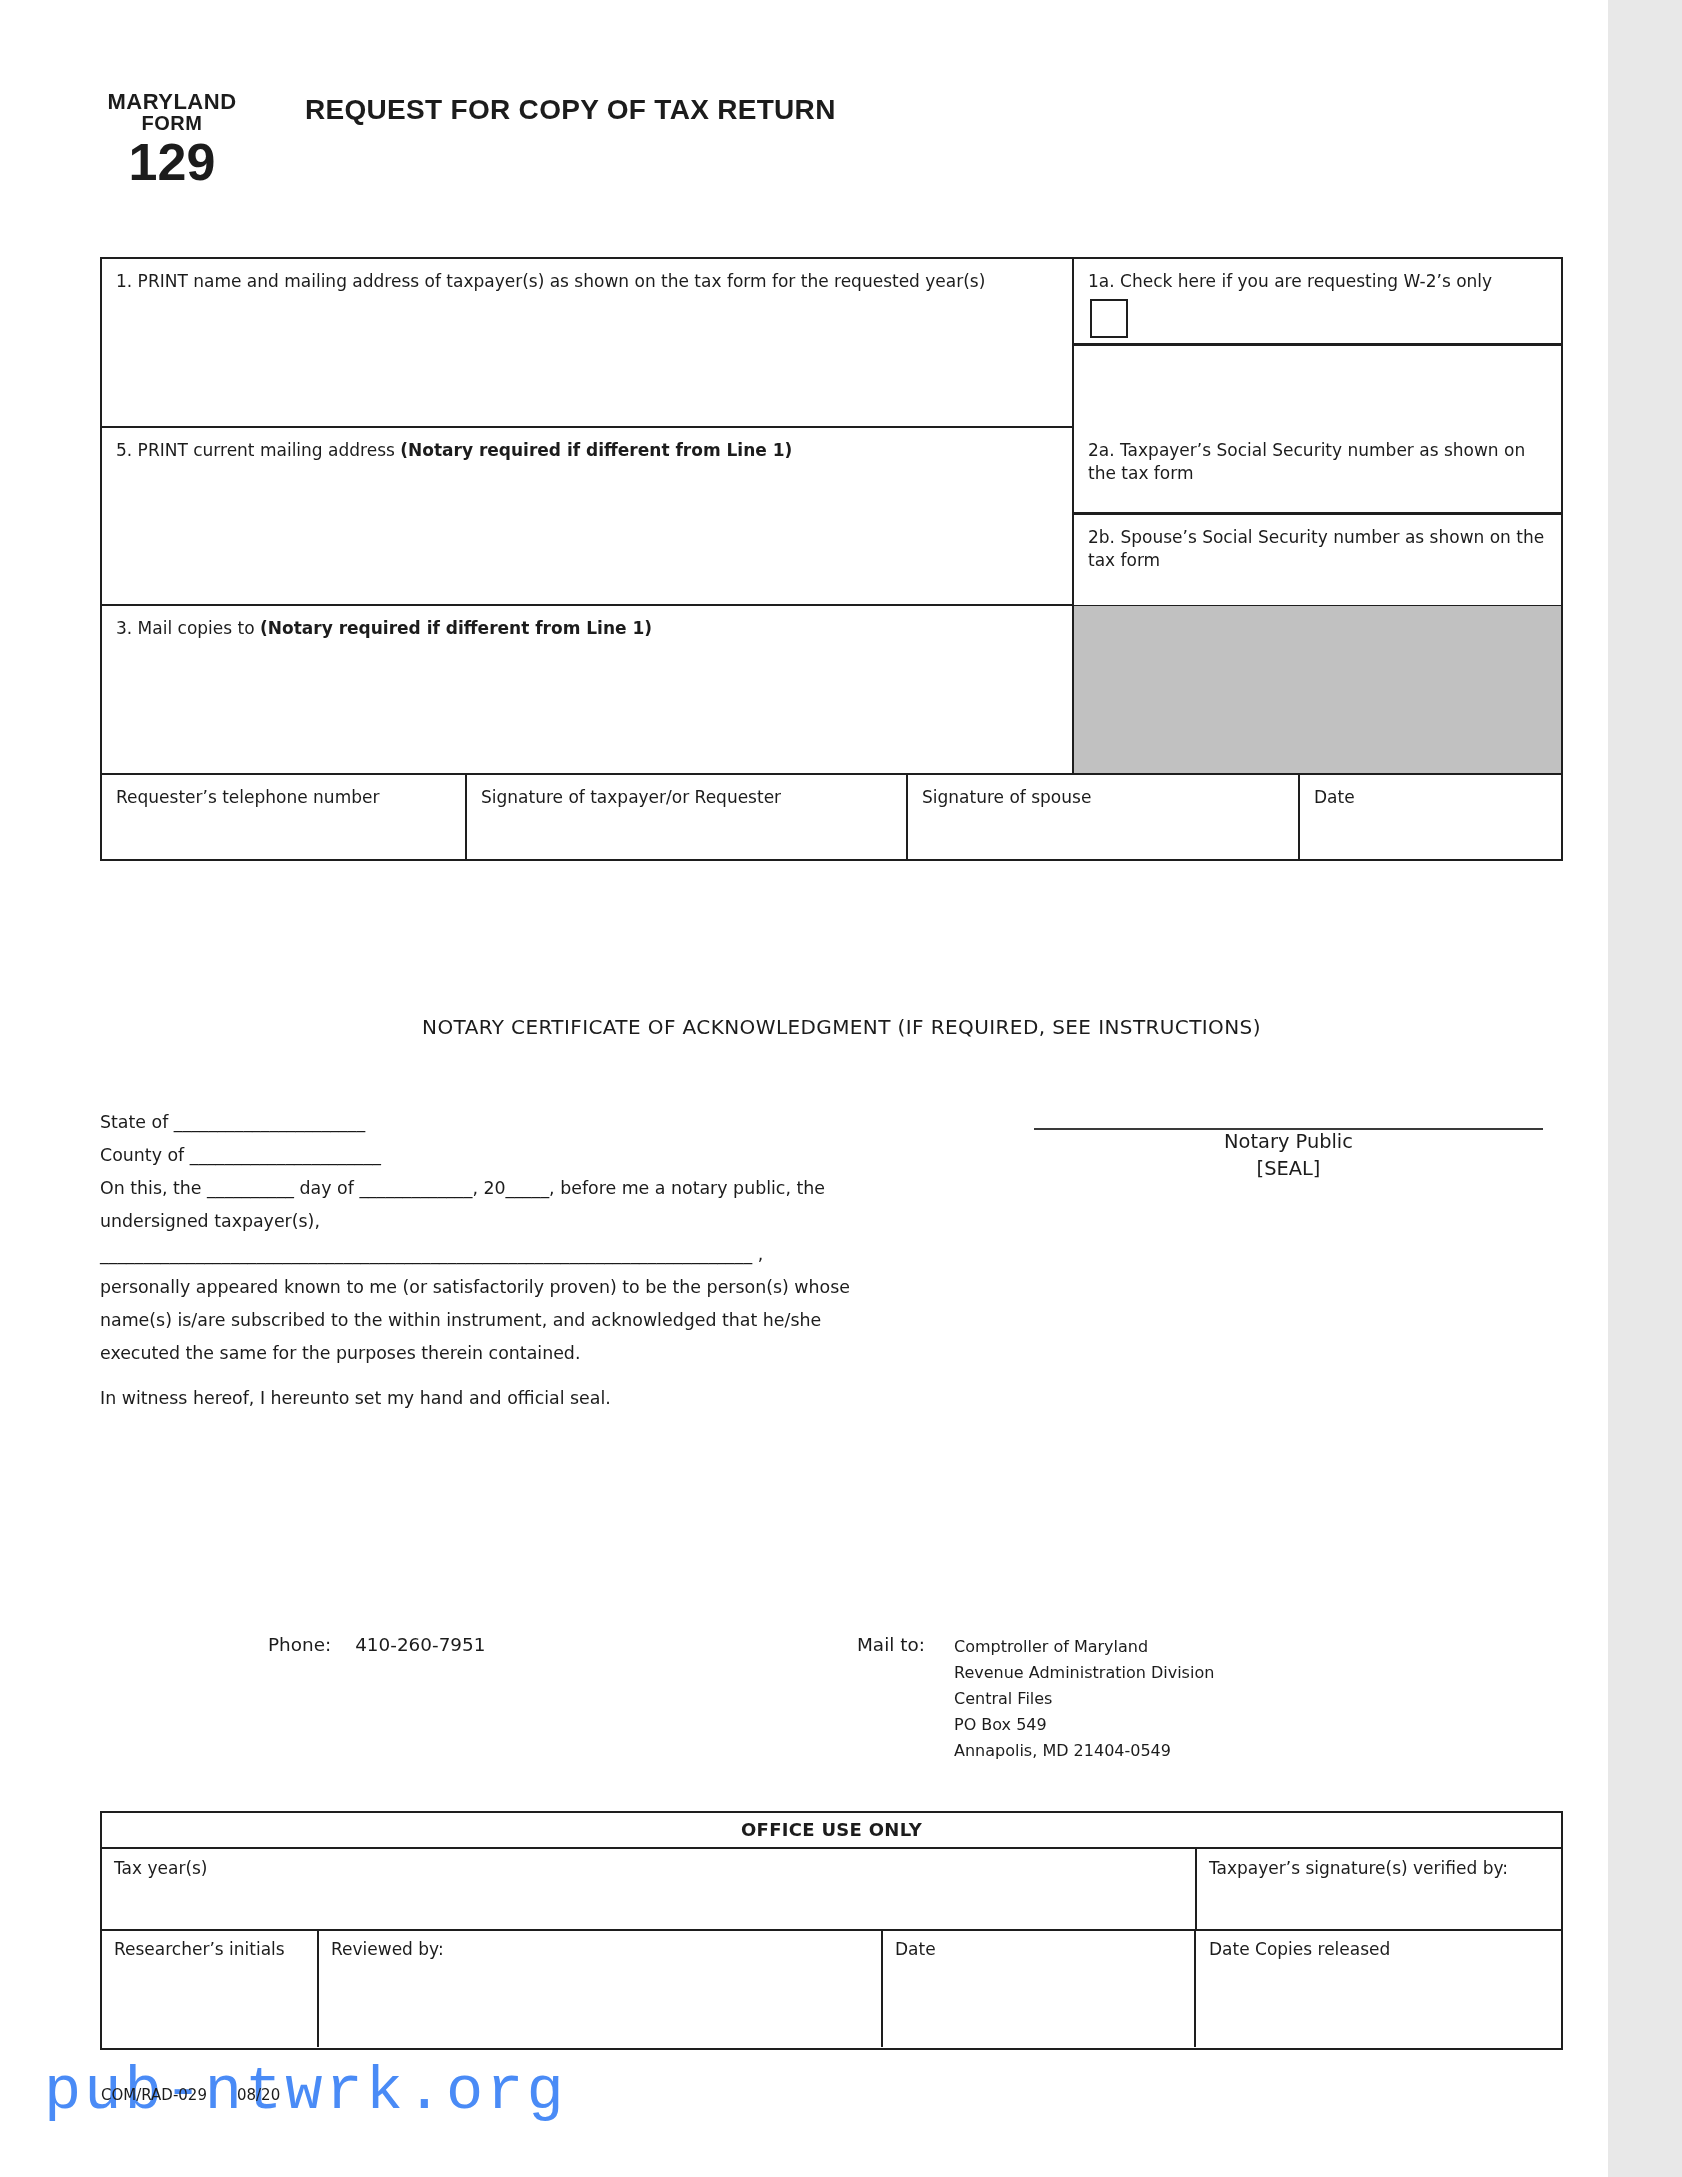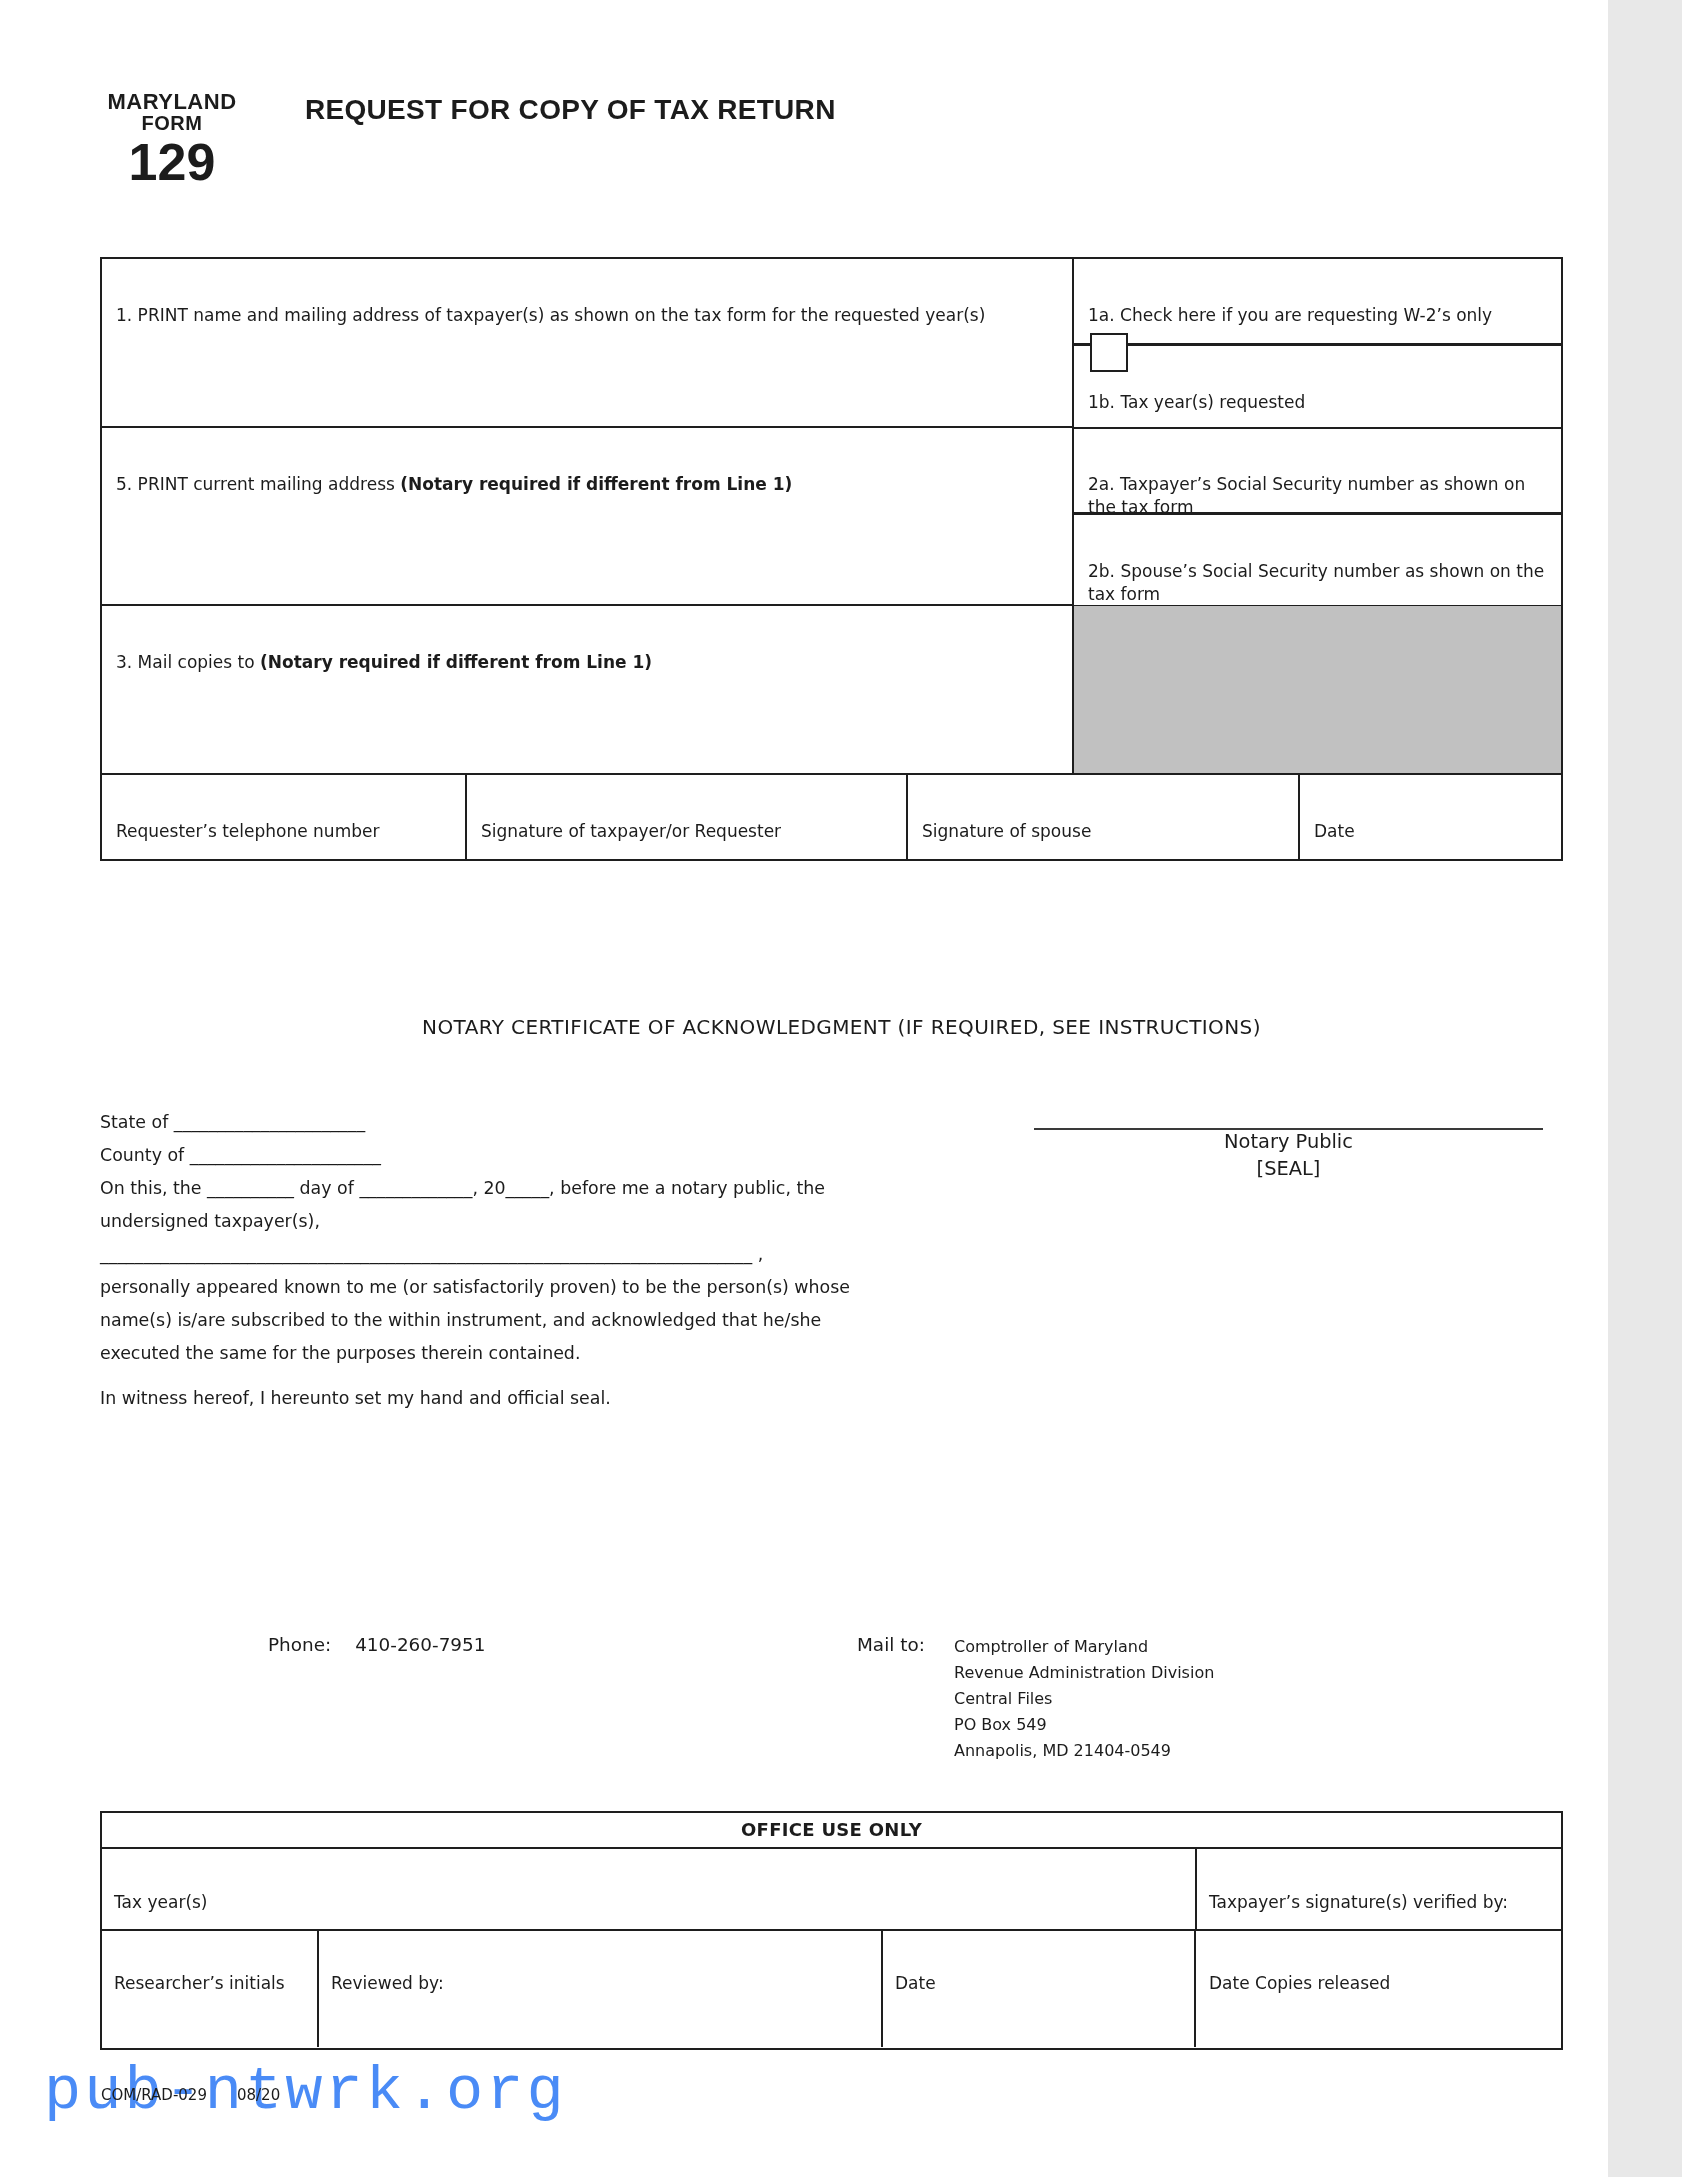--- a/index.html
+++ b/index.html
@@ -27,21 +27,21 @@
   }
   
   .main-table{
     position:absolute;left:100px;top:257px;width:1463px;height:604px;
     border:2px solid #1e1e1e;box-sizing:border-box;
   }
   .cell{position:absolute;box-sizing:border-box;}
   .b-r{border-right:2px solid #1e1e1e;}
   .b-b{border-bottom:2px solid #1e1e1e;}
   .b-b3{border-bottom:3px solid #1e1e1e;}
-  .cell .lbl{padding:11px 14px;font-size:17px;line-height:1.35;margin-top:34px;}
+  .cell .lbl{padding:11px 14px;font-size:17px;line-height:1.35;}
   .bold{font-weight:bold;}
   .checkbox{
     width:34px;height:35px;border:2px solid #1e1e1e;
     margin:6px 0 0 16px;background:#fff;
   }
   .shaded{background:#c1c1c1;}
   
   .notary-title{
     position:absolute;left:0;top:1015px;width:1683px;
     text-align:center;font-size:20px;letter-spacing:0.4px;
@@ -101,23 +101,20 @@
 
     <div class="cell b-r b-b" style="left:0;top:0;width:972px;height:169px;">
       <div class="lbl">1. PRINT name and mailing address of taxpayer(s) as shown on the tax form for the requested year(s)</div>
     </div>
 
     <div class="cell b-b3" style="left:972px;top:0;width:487px;height:87px;">
       <div class="lbl" style="padding-bottom:0;">1a. Check here if you are requesting W-2’s only</div>
       <div class="checkbox"></div>
     </div>
 
-    <div class="cell b-b" style="left:972px;top:87px;width:487px;height:83px;">
-      <div class="lbl">1b. Tax year(s) requested</div>
-    </div>
 
     <div class="cell b-r b-b" style="left:0;top:169px;width:972px;height:178px;">
       <div class="lbl"><span>5. PRINT current mailing address </span><span class="bold">(Notary required if different from Line 1)</span></div>
     </div>
 
     <div class="cell b-b3" style="left:972px;top:169px;width:487px;height:87px;">
       <div class="lbl">2a. Taxpayer’s Social Security number as shown on the tax form</div>
     </div>
 
     <div class="cell b-b" style="left:972px;top:256px;width:487px;height:92px;">

